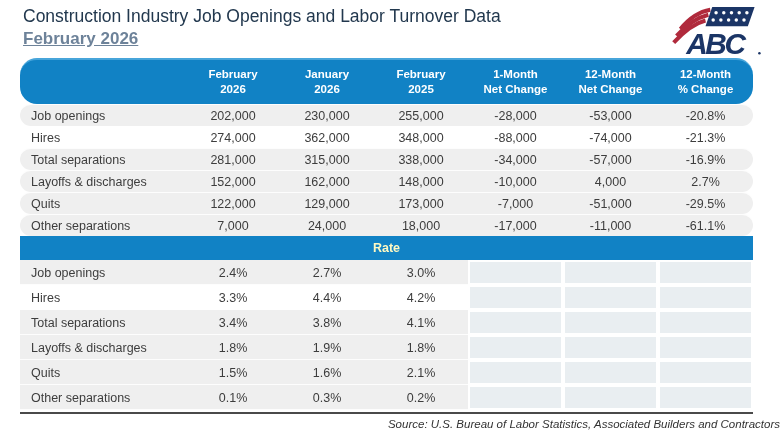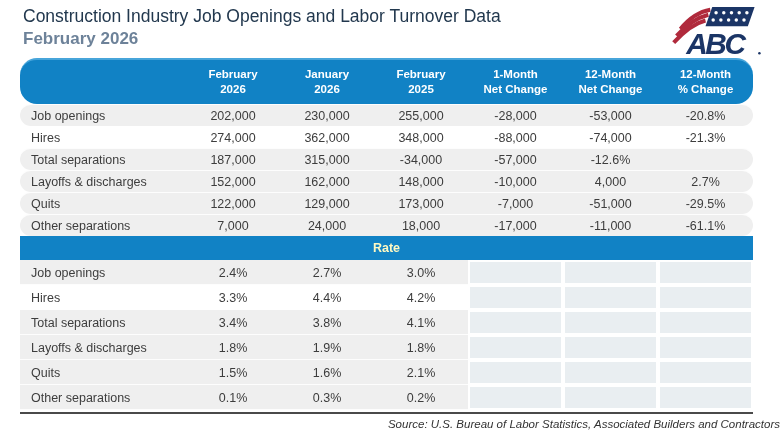--- a/index.html
+++ b/index.html
@@ -20,21 +20,21 @@
     width:780px;height:439px;background:#fff;overflow:hidden;
     font-family:"Liberation Sans","DejaVu Sans",sans-serif;
     -webkit-font-smoothing:antialiased;
   }
   .page{position:relative;width:780px;height:439px;}
 
   
   .masthead{display:flex;justify-content:space-between;align-items:flex-start;
     padding:5px 16px 0 23px;height:58px;}
   .titles h1{margin:0;font-size:17.5px;font-weight:500;color:var(--title-navy);line-height:1.35;}
-  .titles h2{margin:0;font-size:17px;font-weight:700;color:var(--subtitle-steel);line-height:1.2;}
+  .titles h2{margin:0;font-size:17px;font-weight:700;color:var(--subtitle-steel);line-height:1.2;text-decoration:underline;}
   .logo{margin-top:1px;}
 
   
   .tablewrap{margin:0 27px 0 20px;width:733px;}
   .grid-row{display:grid;grid-template-columns:166px 94px 94px 94px 95px 95px 95px;border-radius:17px;}
 
   .thead{background:var(--header-blue);height:46px;border-top:2px solid var(--header-blue-top);
     align-items:center;}
   .th{color:#fff;font-weight:700;font-size:11.5px;text-align:center;line-height:1.3;}
   .th .l1,.th .l2{display:block;}
@@ -143,25 +143,26 @@
           <div class="cell label">Hires</div>
           <div class="cell">274,000</div>
           <div class="cell">362,000</div>
           <div class="cell">348,000</div>
           <div class="cell">-88,000</div>
           <div class="cell">-74,000</div>
           <div class="cell">-21.3%</div>
         </div>
         <div class="grid-row body-row row-gray">
           <div class="cell label">Total separations</div>
-          <div class="cell">187,000</div>
+          <div class="cell">281,000</div>
           <div class="cell">315,000</div>
+          <div class="cell">338,000</div>
           <div class="cell">-34,000</div>
           <div class="cell">-57,000</div>
-          <div class="cell">-12.6%</div>
+          <div class="cell">-16.9%</div>
         </div>
         <div class="grid-row body-row row-gray">
           <div class="cell label indent">Layoffs &amp; discharges</div>
           <div class="cell">152,000</div>
           <div class="cell">162,000</div>
           <div class="cell">148,000</div>
           <div class="cell">-10,000</div>
           <div class="cell">4,000</div>
           <div class="cell">2.7%</div>
         </div>

